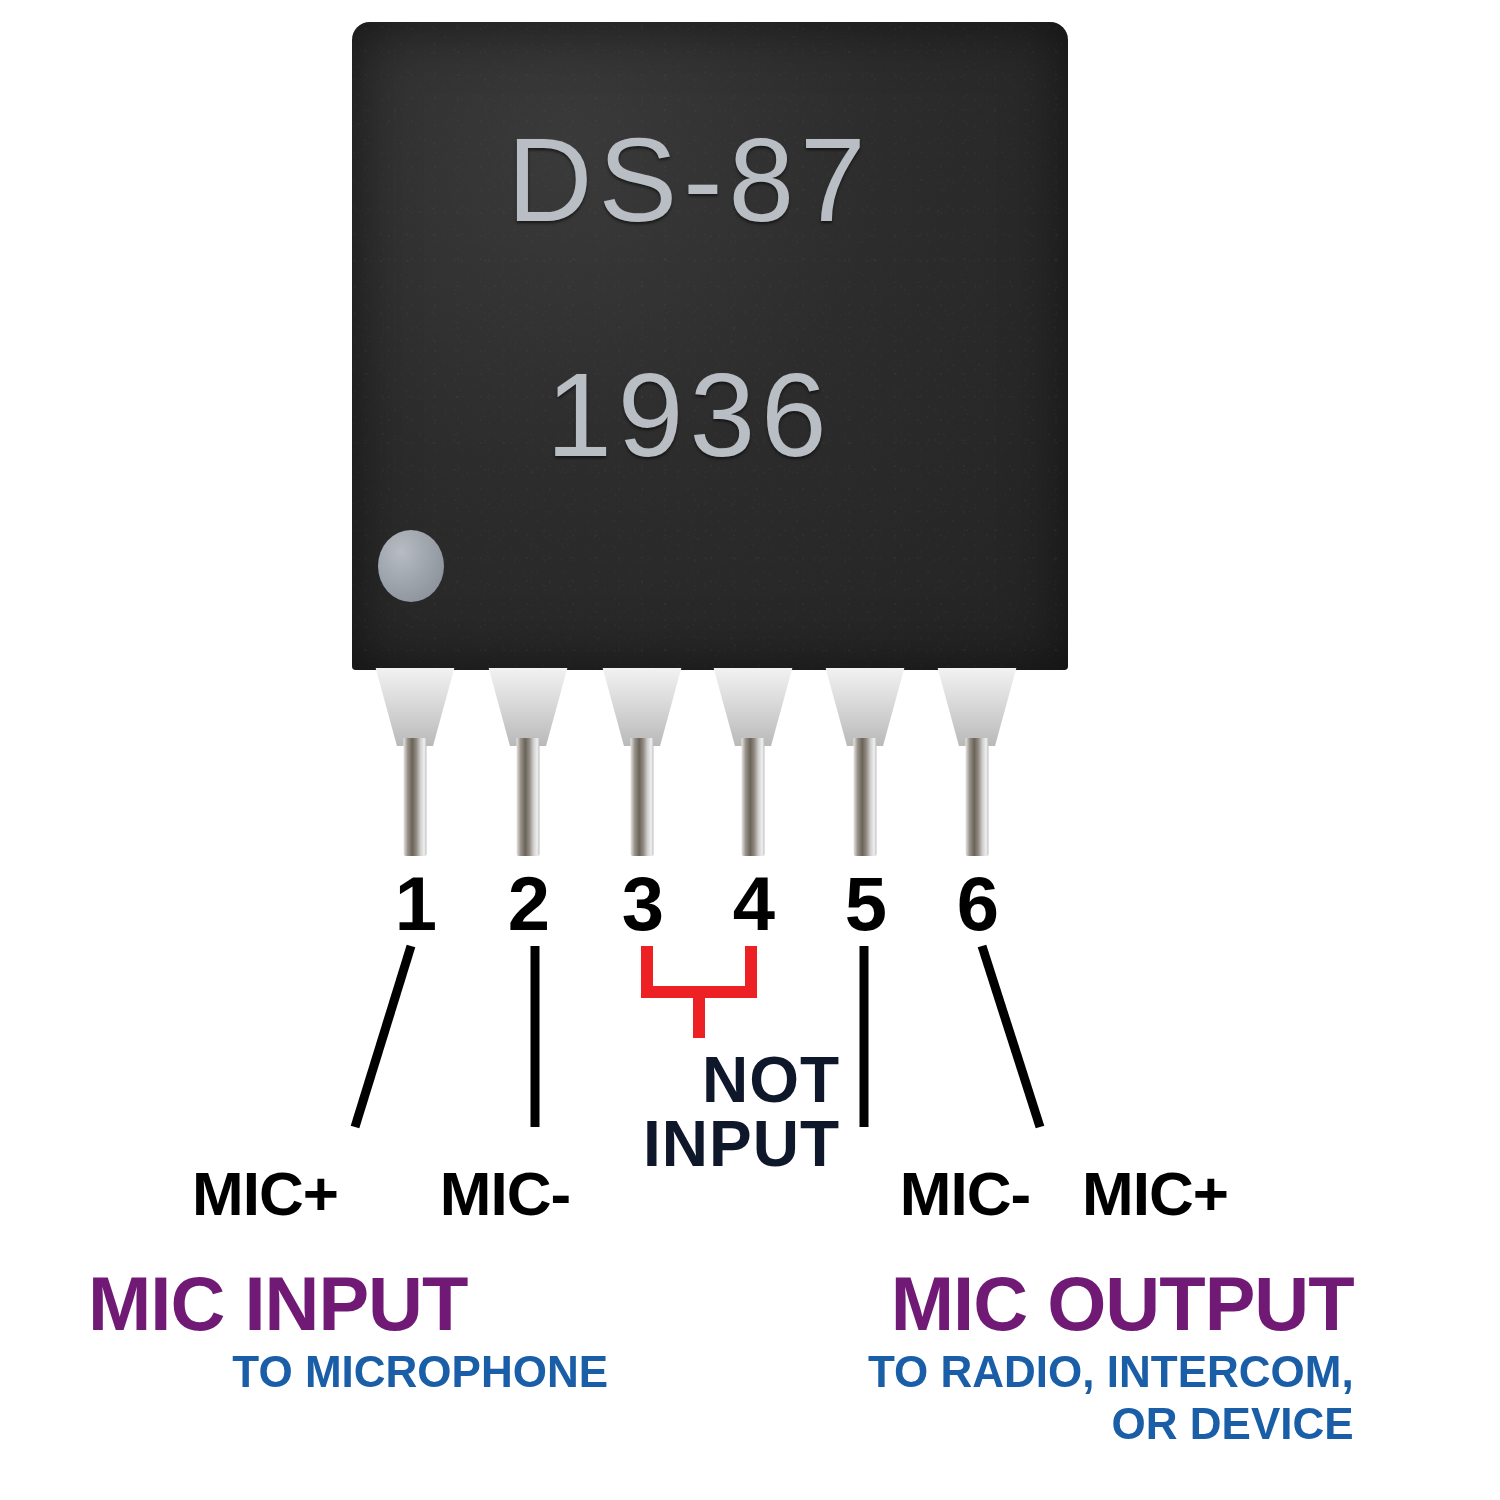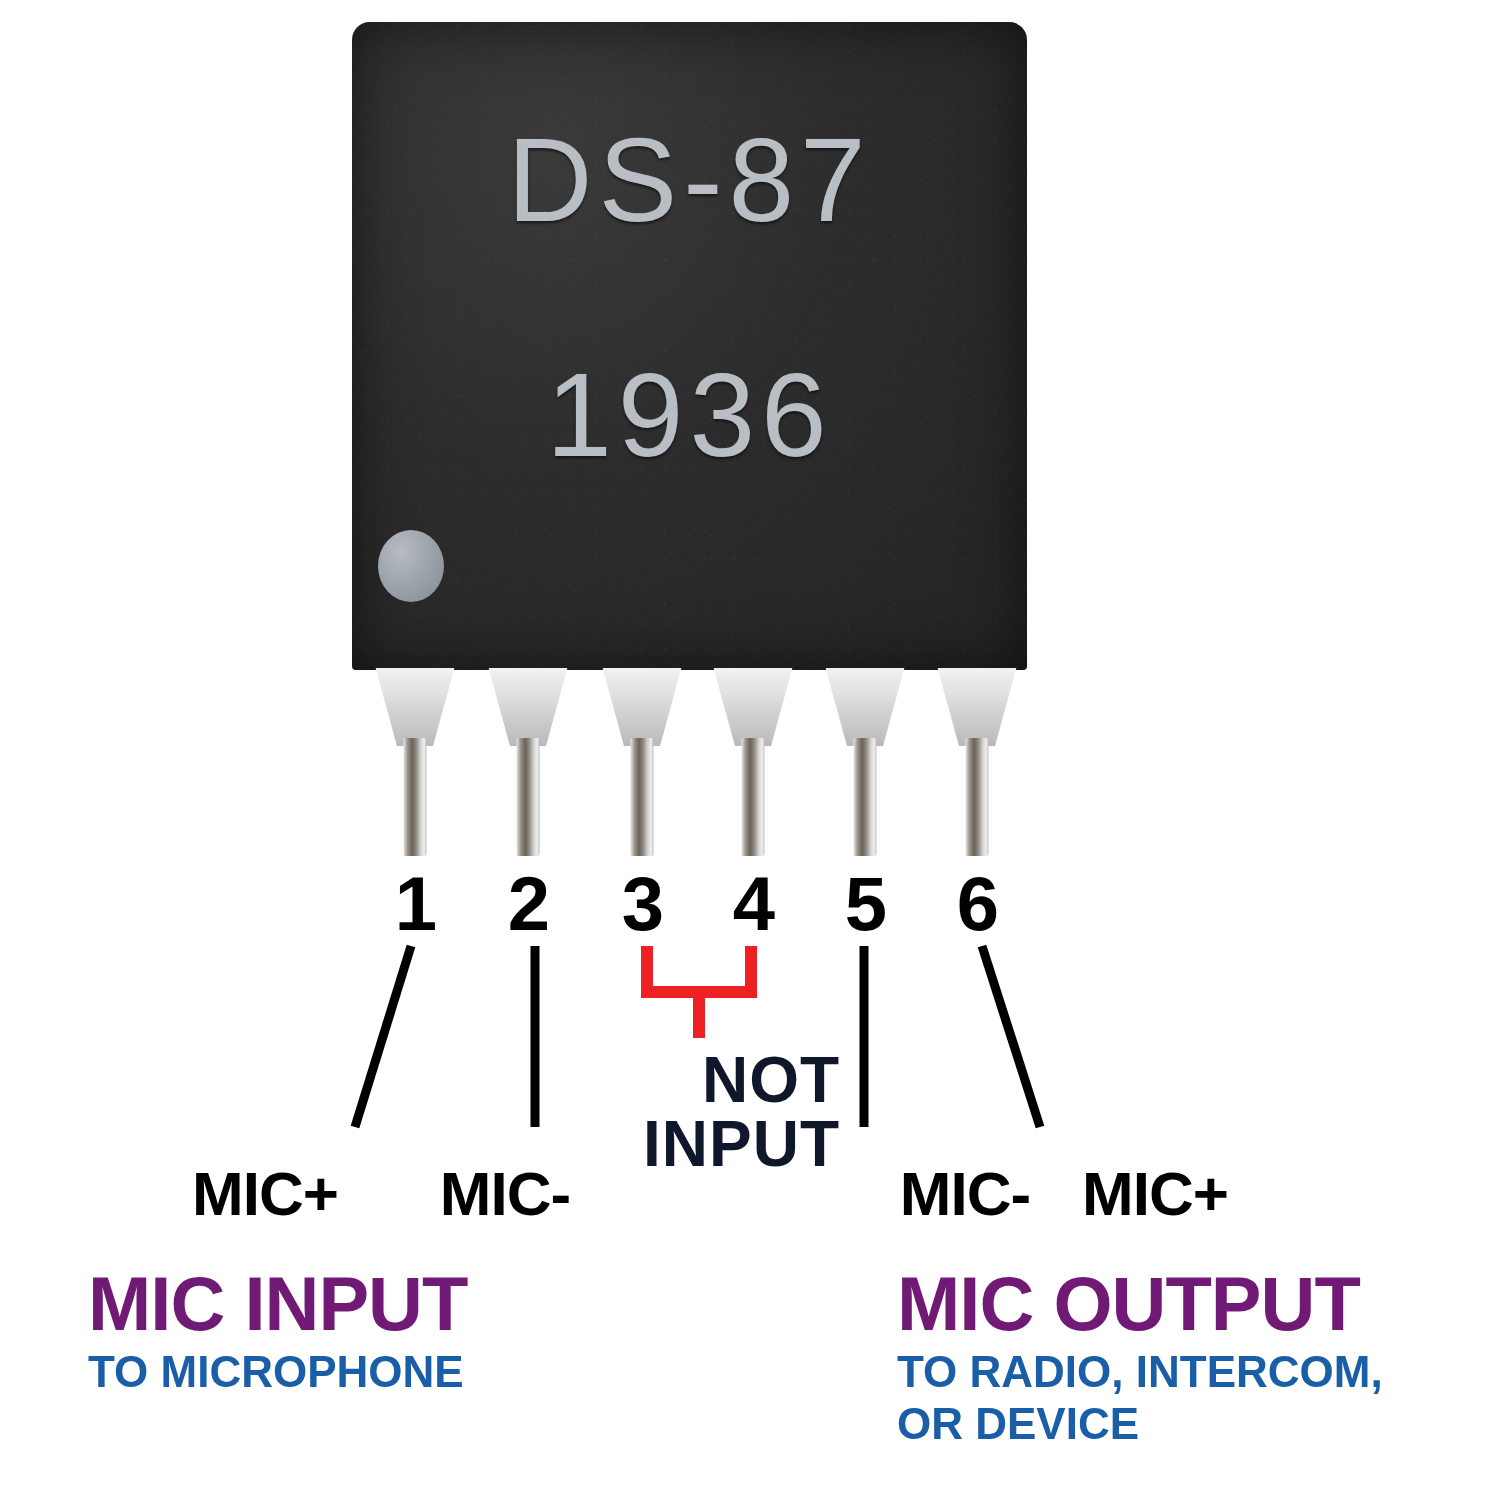--- a/index.html
+++ b/index.html
@@ -29,20 +29,21 @@
     position: absolute;
     left: 352px;
     top: 22px;
     width: 675px;
     height: 648px;
     background:
       radial-gradient(ellipse at 30% 20%, #3a3a3a 0%, #2c2c2c 45%, #232323 100%);
     border-radius: 18px 18px 4px 4px;
     box-shadow: inset 0 0 60px rgba(0,0,0,0.55);
     overflow: hidden;
+    padding-left: 41px;
   }
   .chip-noise {
     position: absolute;
     inset: 0;
     opacity: .55;
     background-image:
       radial-gradient(circle at 12% 18%, rgba(255,255,255,.045) 0 1px, transparent 1px),
       radial-gradient(circle at 37% 9%,  rgba(255,255,255,.04)  0 1px, transparent 1px),
       radial-gradient(circle at 61% 31%, rgba(255,255,255,.05)  0 1px, transparent 1px),
       radial-gradient(circle at 84% 14%, rgba(255,255,255,.035) 0 1px, transparent 1px),
@@ -173,22 +174,22 @@
     font-family: "Liberation Sans", sans-serif;
     font-weight: bold;
     font-size: 44px;
     line-height: 52px;
     color: #1B5EA8;
     letter-spacing: 0px;
     white-space: nowrap;
   }
   .section.left  { left: 88px;  top: 1262px; text-align: right;  width: 530px; }
   .section.left .heading { text-align: left; }
-  .section.left .sub { text-align: left; padding-right: 10px; }
-  .section.right { left: 897px; top: 1262px; text-align: left; }
+  .section.left .sub { text-align: right; padding-right: 10px; }
+  .section.right { left: 868px; top: 1262px; text-align: right; }
 </style>
 </head>
 <body>
 
 <div id="stage">
 
   <div class="chip-body">
     <div class="chip-noise"></div>
     <div class="chip-mark line1">DS-87</div>
     <div class="chip-mark line2">1936</div>

